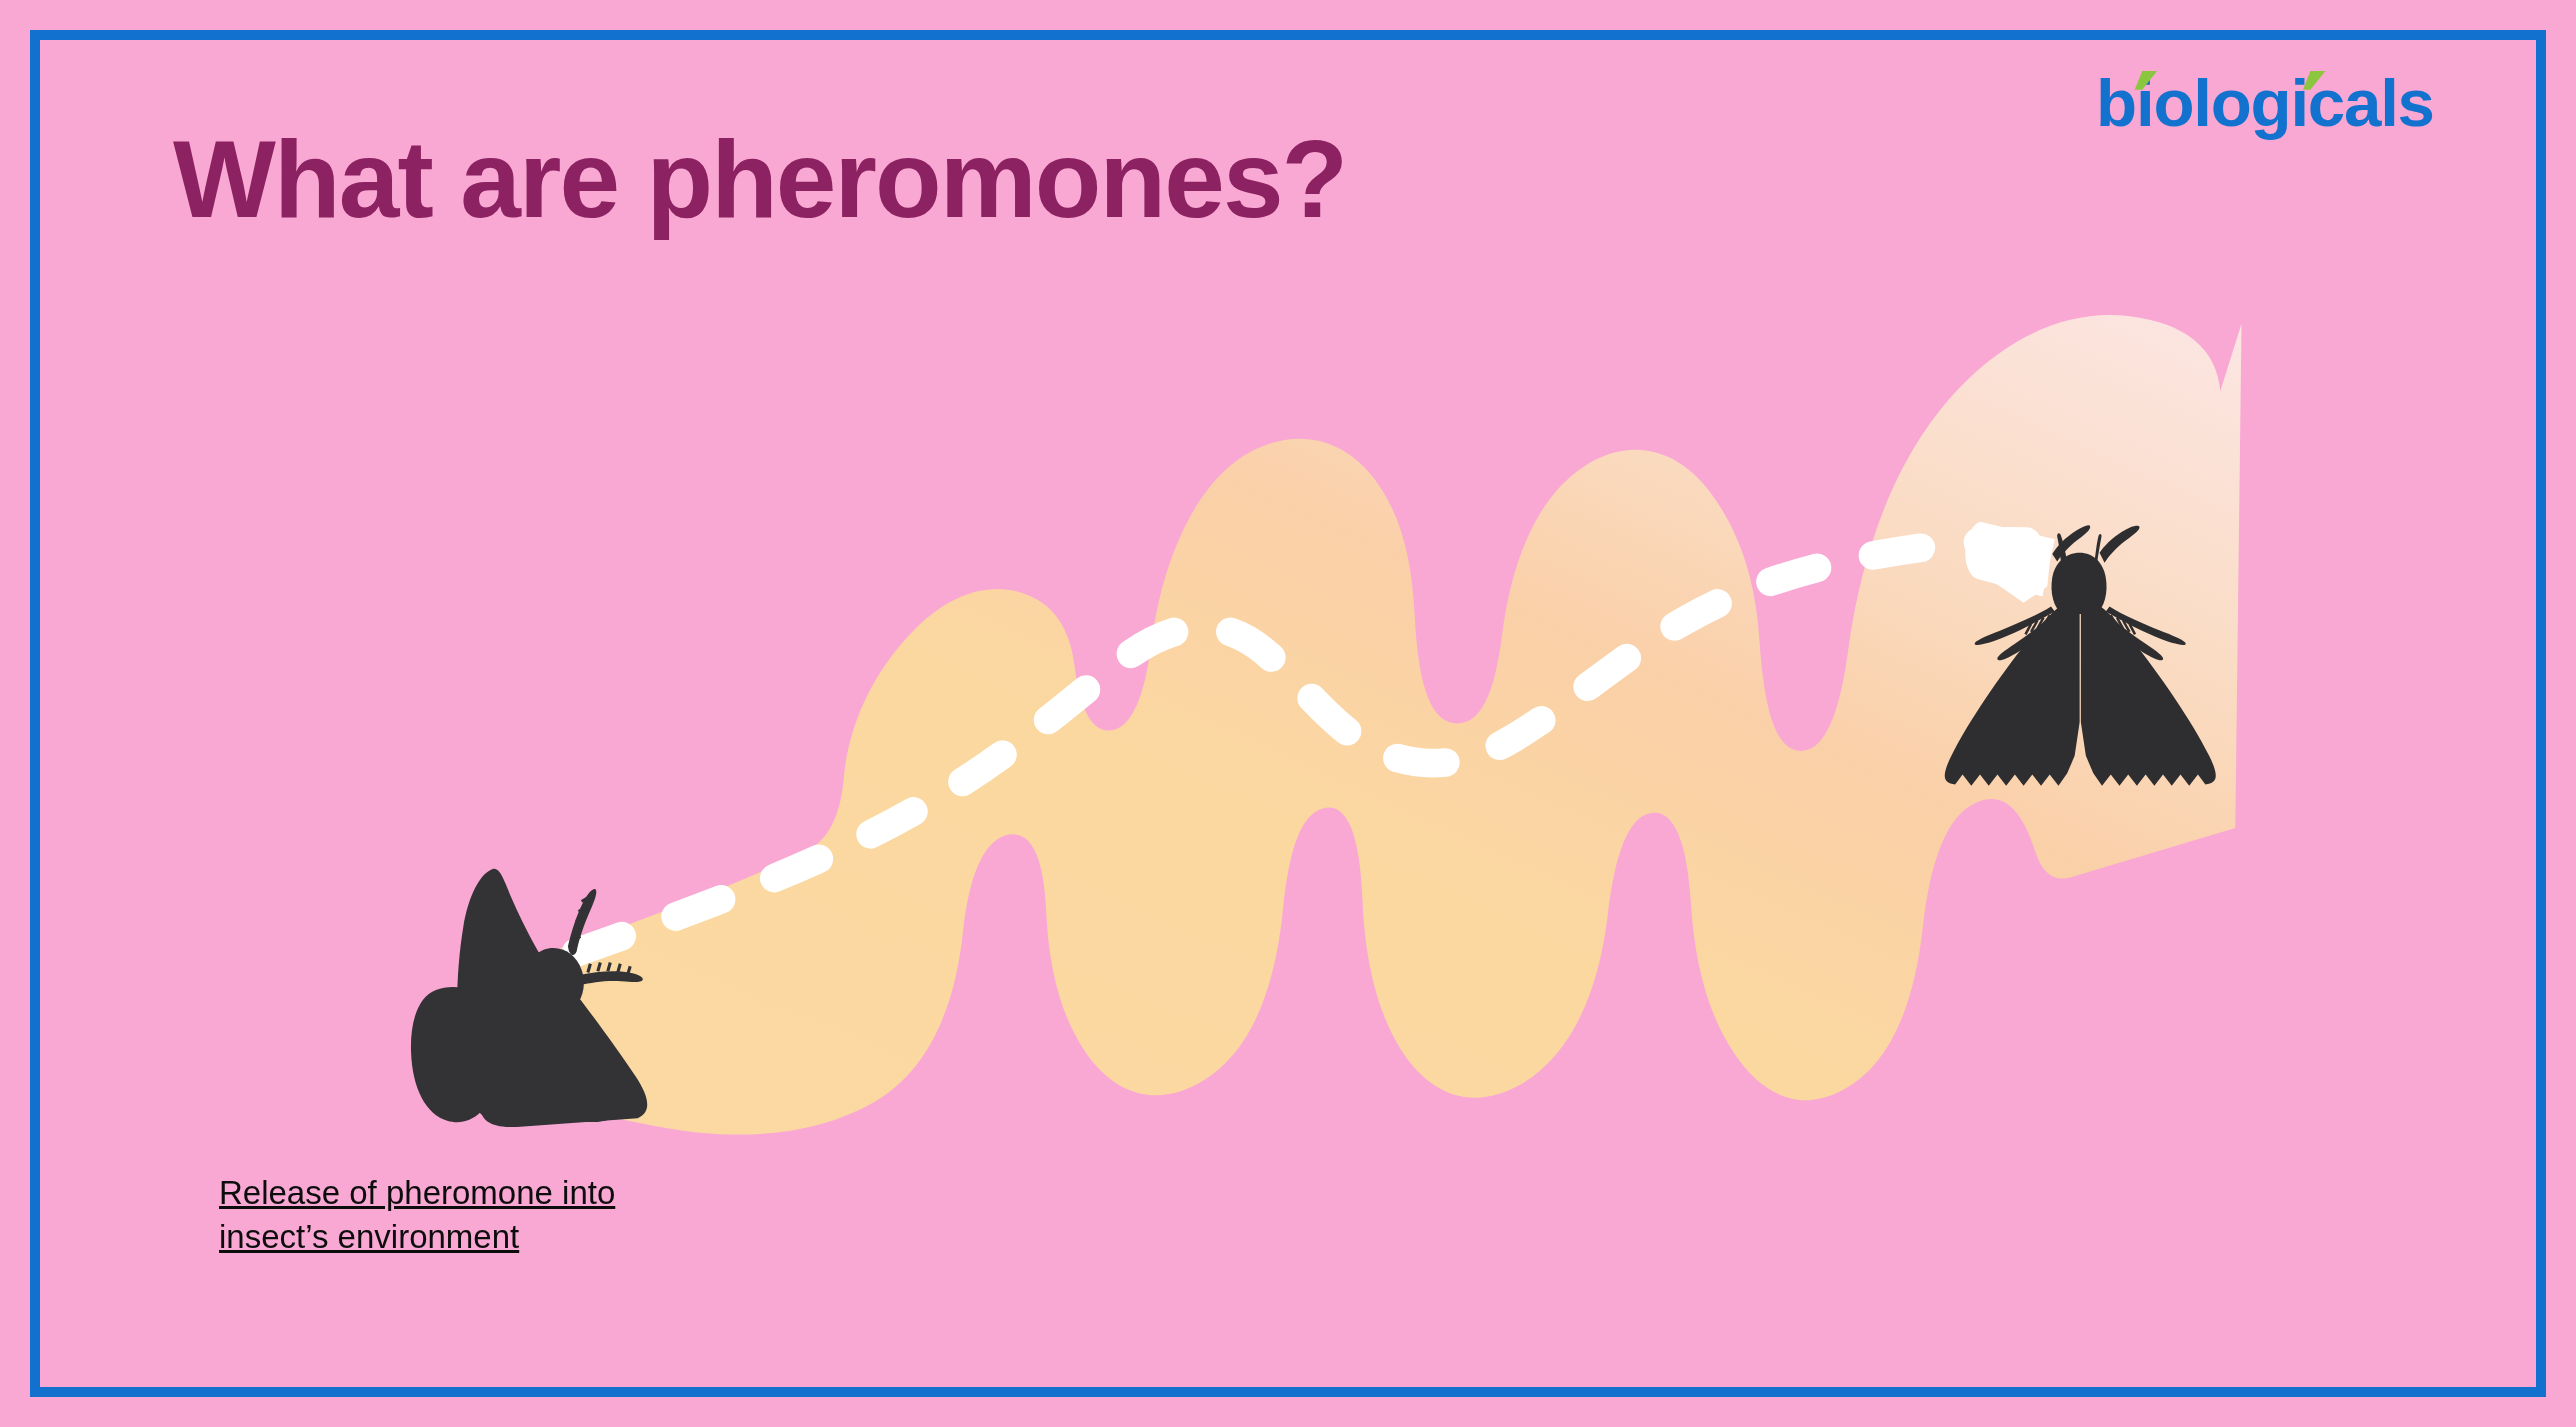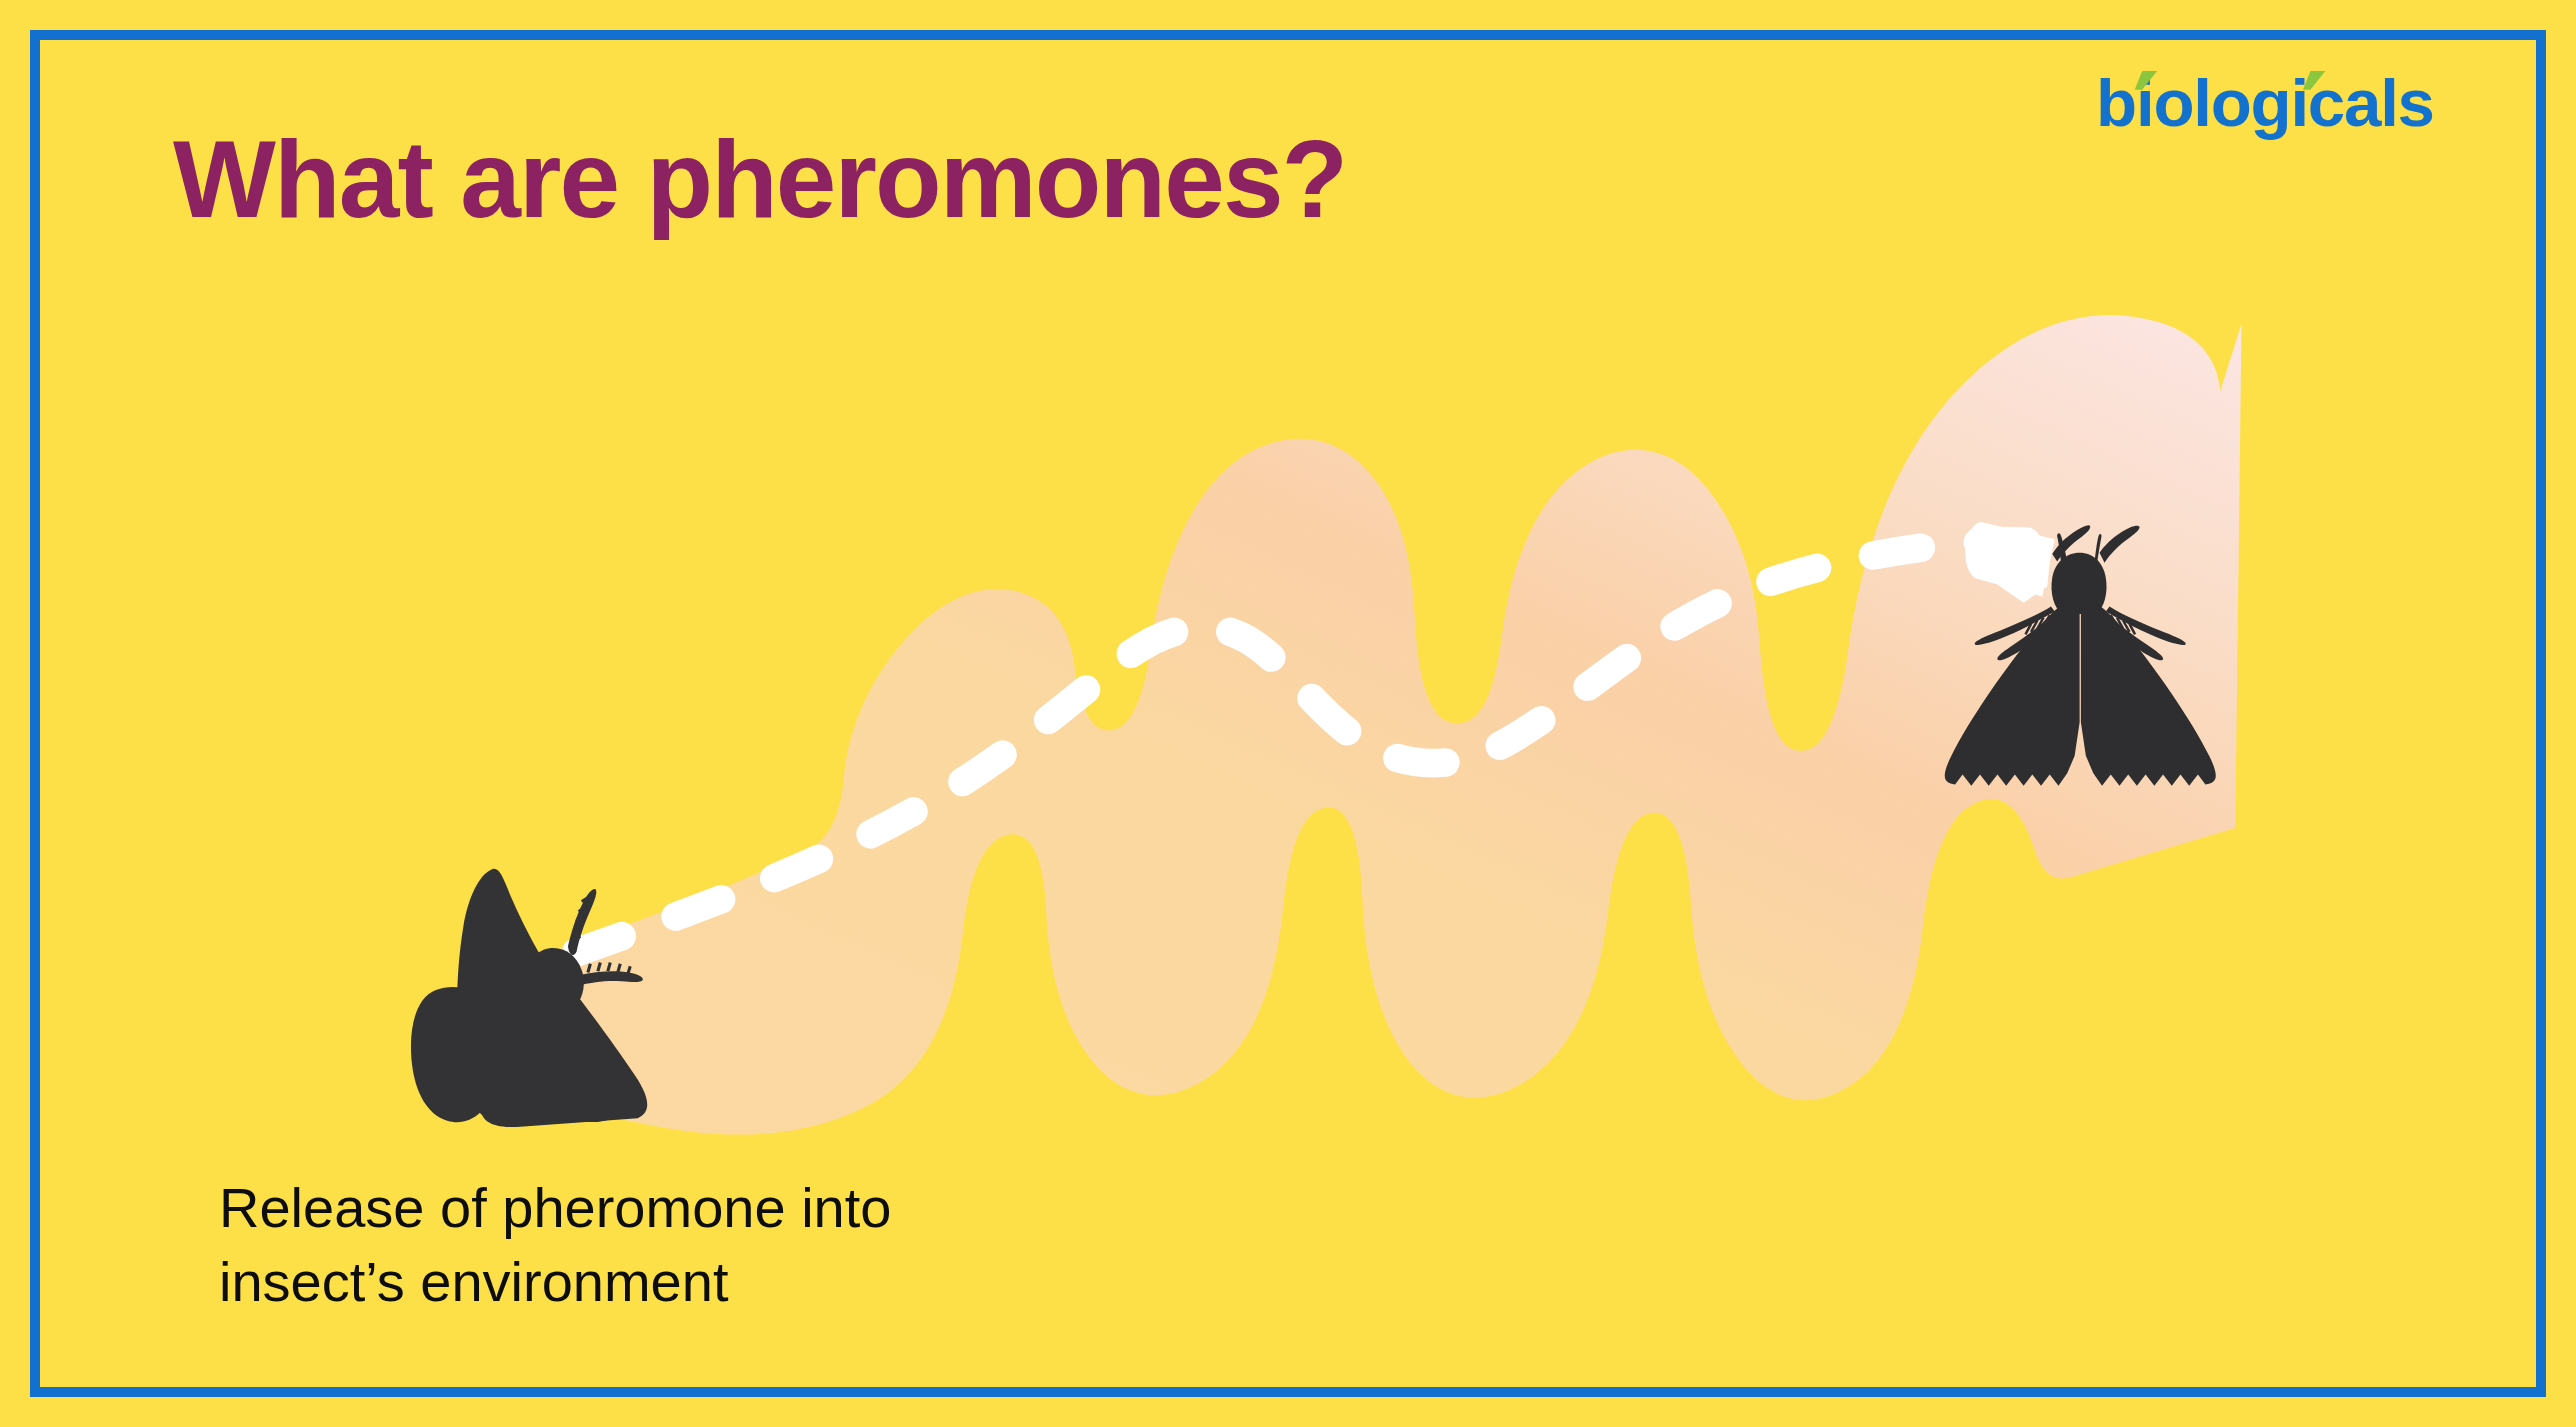--- a/index.html
+++ b/index.html
@@ -7,21 +7,21 @@
     padding: 0;
     background: #ffffff;
   }
   body {
     font-family: "Liberation Sans", sans-serif;
   }
   #stage {
     position: relative;
     width: 2576px;
     height: 1427px;
-    background: #fde047;
+    background: #f9a8d4;
     overflow: hidden;
   }
   
   #frame {
     position: absolute;
     left: 30px;
     top: 30px;
     width: 2516px;
     height: 1367px;
     border: 10.6px solid #1270cf;
@@ -59,24 +59,25 @@
     position: absolute;
     left: 0;
     top: 0;
     width: 2576px;
     height: 1427px;
   }
   #art svg { display: block; width: 100%; height: 100%; }
   
   .caption {
     position: absolute;
-    font-size: 56px;
+    font-size: 33px;
     line-height: 1.32;
     color: #0d0d0d;
     white-space: pre-line;
+    text-decoration: underline;
   }
   #caption-left  { left: 219px;  top: 1171px; }
   #caption-right { left: 1631px; top: 1171px; }
 </style>
 </head>
 <body>
 
 <div id="stage">
 
   <div id="art">

